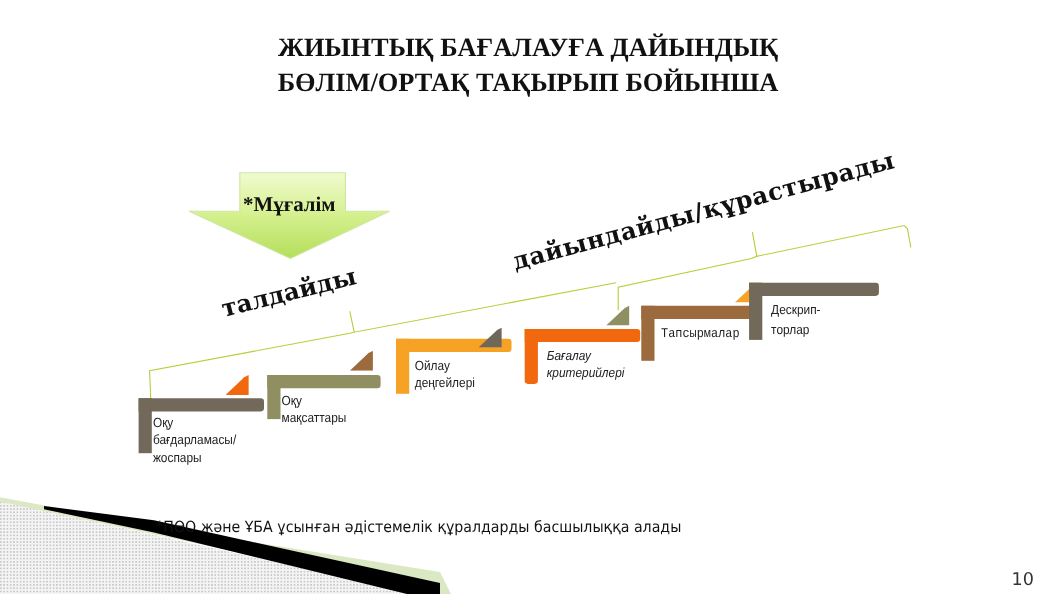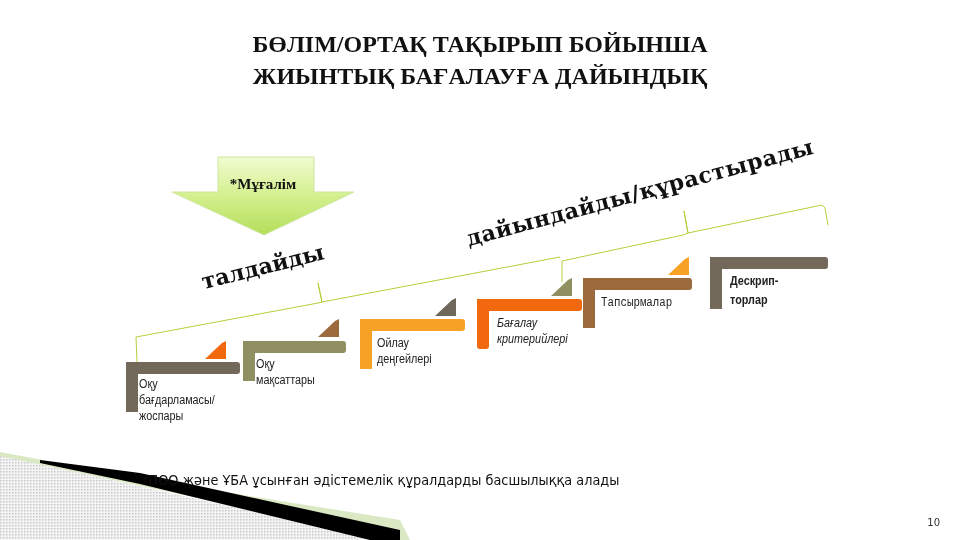--- a/index.html
+++ b/index.html
@@ -1,30 +1,30 @@
 <!DOCTYPE html>
 <html><head>
 <meta charset="utf-8">
 <style>
   html, body { margin:0; padding:0; }
   body { width:960px; height:540px; position:relative; overflow:hidden; background:#ffffff; font-family:"Liberation Sans", sans-serif; }
   .title { position:absolute; left:0; top:28px; width:960px; text-align:center; font-family:"Liberation Serif", serif; font-weight:bold; font-size:24px; line-height:32px; color:#111; }
   .arrow-wrap { position:absolute; left:168px; top:155px; width:190px; height:84px; }
-  .arrow-label { position:absolute; left:50px; top:21px; width:90px; text-align:center; font-family:"Liberation Serif", serif; font-weight:bold; font-size:15px; color:#111; }
+  .arrow-label { position:absolute; left:50px; top:21px; width:90px; text-align:center; font-family:"Liberation Serif", serif; font-weight:bold; font-size:19px; color:#111; }
   .rot { position:absolute; font-family:"DejaVu Serif", serif; font-weight:bold; color:#111; white-space:nowrap; transform-origin:left bottom; }
   .rot1 { left:205px; top:268px; font-size:22px; transform:rotate(-14deg); }
   .rot2 { left:470px; top:225px; font-size:22px; transform:rotate(-15deg); letter-spacing:0.5px; }
   svg.lines { position:absolute; left:0; top:0; width:960px; height:540px; }
   .step { position:absolute; }
   .step .hbar { position:absolute; left:0; top:0; height:12px; border-radius:0 3px 3px 0; }
   .step .vbar { position:absolute; left:0; top:0; width:12px; }
   .step .txt { position:absolute; font-size:12px; line-height:16px; color:#222; transform:scaleX(0.9); transform-origin:left top; }
   .tri { position:absolute; width:0; height:0; }
   .footnote { position:absolute; left:142px; top:472px; font-size:14px; color:#111; font-family:"DejaVu Sans", sans-serif; transform:scaleX(0.92); transform-origin:left top; }
-  .pagenum { position:absolute; right:20px; top:517px; font-size:10px; color:#333; font-family:"DejaVu Sans", sans-serif; }
+  .pagenum { position:absolute; right:20px; top:517px; font-size:16px; color:#333; font-family:"DejaVu Sans", sans-serif; }
 </style>
 </head>
 <body>
 
 <svg class="lines" viewBox="0 0 960 540">
   <defs>
     <pattern id="dots" width="3" height="3" patternUnits="userSpaceOnUse">
       <rect width="3" height="3" fill="#f4f4f4"></rect>
       <rect width="1.5" height="1.5" fill="#c8c8c8"></rect>
     </pattern>
@@ -32,22 +32,22 @@
   <polygon points="0,455 380,540 0,540" fill="url(#dots)"></polygon>
   <polygon points="0,452 150,480 400,520 410,540 395,540 0,456" fill="#dbe8c4"></polygon>
   <polygon points="40,460 140,473 400,530 400,540 370,540 140,484 40,463" fill="#000000"></polygon>
 
   <polyline points="137,362 136,337 318,303 322,302 318,283 322,302 560,257" fill="none" stroke="#b5cf3a" stroke-width="1"></polyline>
 
   <polyline points="562,282 562,261 683,235 688,233 684,211 688,233 822,205 825,208 828,225" fill="none" stroke="#b5cf3a" stroke-width="1"></polyline>
 </svg>
 
 <div class="title">
+  <div>ЖИЫНТЫҚ БАҒАЛАУҒА ДАЙЫНДЫҚ</div>
   <div>БӨЛІМ/ОРТАҚ ТАҚЫРЫП БОЙЫНША</div>
-  <div>ЖИЫНТЫҚ БАҒАЛАУҒА ДАЙЫНДЫҚ</div>
 </div>
 
 <div class="arrow-wrap">
   <svg width="190" height="84" viewBox="0 0 190 84">
     <defs>
       <linearGradient id="ag" x1="0" y1="0" x2="0" y2="1">
         <stop offset="0" stop-color="#f0fbd0"></stop>
         <stop offset="0.5" stop-color="#d4f08e"></stop>
         <stop offset="1" stop-color="#b4de5a"></stop>
       </linearGradient>
@@ -78,21 +78,21 @@
   <div class="vbar" style="height:40px; background:#8f8f62;"></div>
   <div class="txt" style="left:13px; top:15px;">
     <div>Оқу</div>
     <div>мақсаттары</div>
   </div>
 </div>
 <svg class="tri" style="left:318px; top:319px; width:22px; height:18px; position:absolute;">
     <polygon points="0,18 17,2 21,0 21,18" fill="#9b6a3d"></polygon>
   </svg>
 
-<div class="step" style="left:360px; top:319px; width:105px; height:50px;">
+<div class="step" style="left:360px; top:308px; width:105px; height:50px;">
   <div class="hbar" style="width:105px; background:#f6a225;"></div>
   <div class="vbar" style="height:50px; background:#f6a225;"></div>
   <div class="txt" style="left:17px; top:16px;">
     <div>Ойлау</div>
     <div>деңгейлері</div>
   </div>
 </div>
 <svg class="tri" style="left:435px; top:298px; width:22px; height:18px; position:absolute;">
     <polygon points="0,18 17,2 21,0 21,18" fill="#6e675a"></polygon>
   </svg>
@@ -113,21 +113,21 @@
   <div class="hbar" style="width:109px; background:#9b6a3d;"></div>
   <div class="vbar" style="height:50px; background:#9b6a3d;"></div>
   <div class="txt" style="left:18px; top:17px;">
     <div>Тапсырмалар</div>
   </div>
 </div>
 <svg class="tri" style="left:668px; top:257px; width:22px; height:18px; position:absolute;">
     <polygon points="0,18 17,2 21,0 21,18" fill="#f6a225"></polygon>
   </svg>
 
-<div class="step" style="left:710px; top:257px; width:118px; height:52px;font-weight:bold;">
+<div class="step" style="left:681px; top:257px; width:118px; height:52px;">
   <div class="hbar" style="width:118px; background:#73695a;"></div>
   <div class="vbar" style="height:52px; background:#73695a;"></div>
   <div class="txt" style="left:20px; top:15px; line-height:19px;">
     <div>Дескрип-</div>
     <div>торлар</div>
   </div>
 </div>
 
 <div class="footnote">*ПӨО және ҰБА ұсынған әдістемелік құралдарды басшылыққа алады</div>
 <div class="pagenum">10</div>

